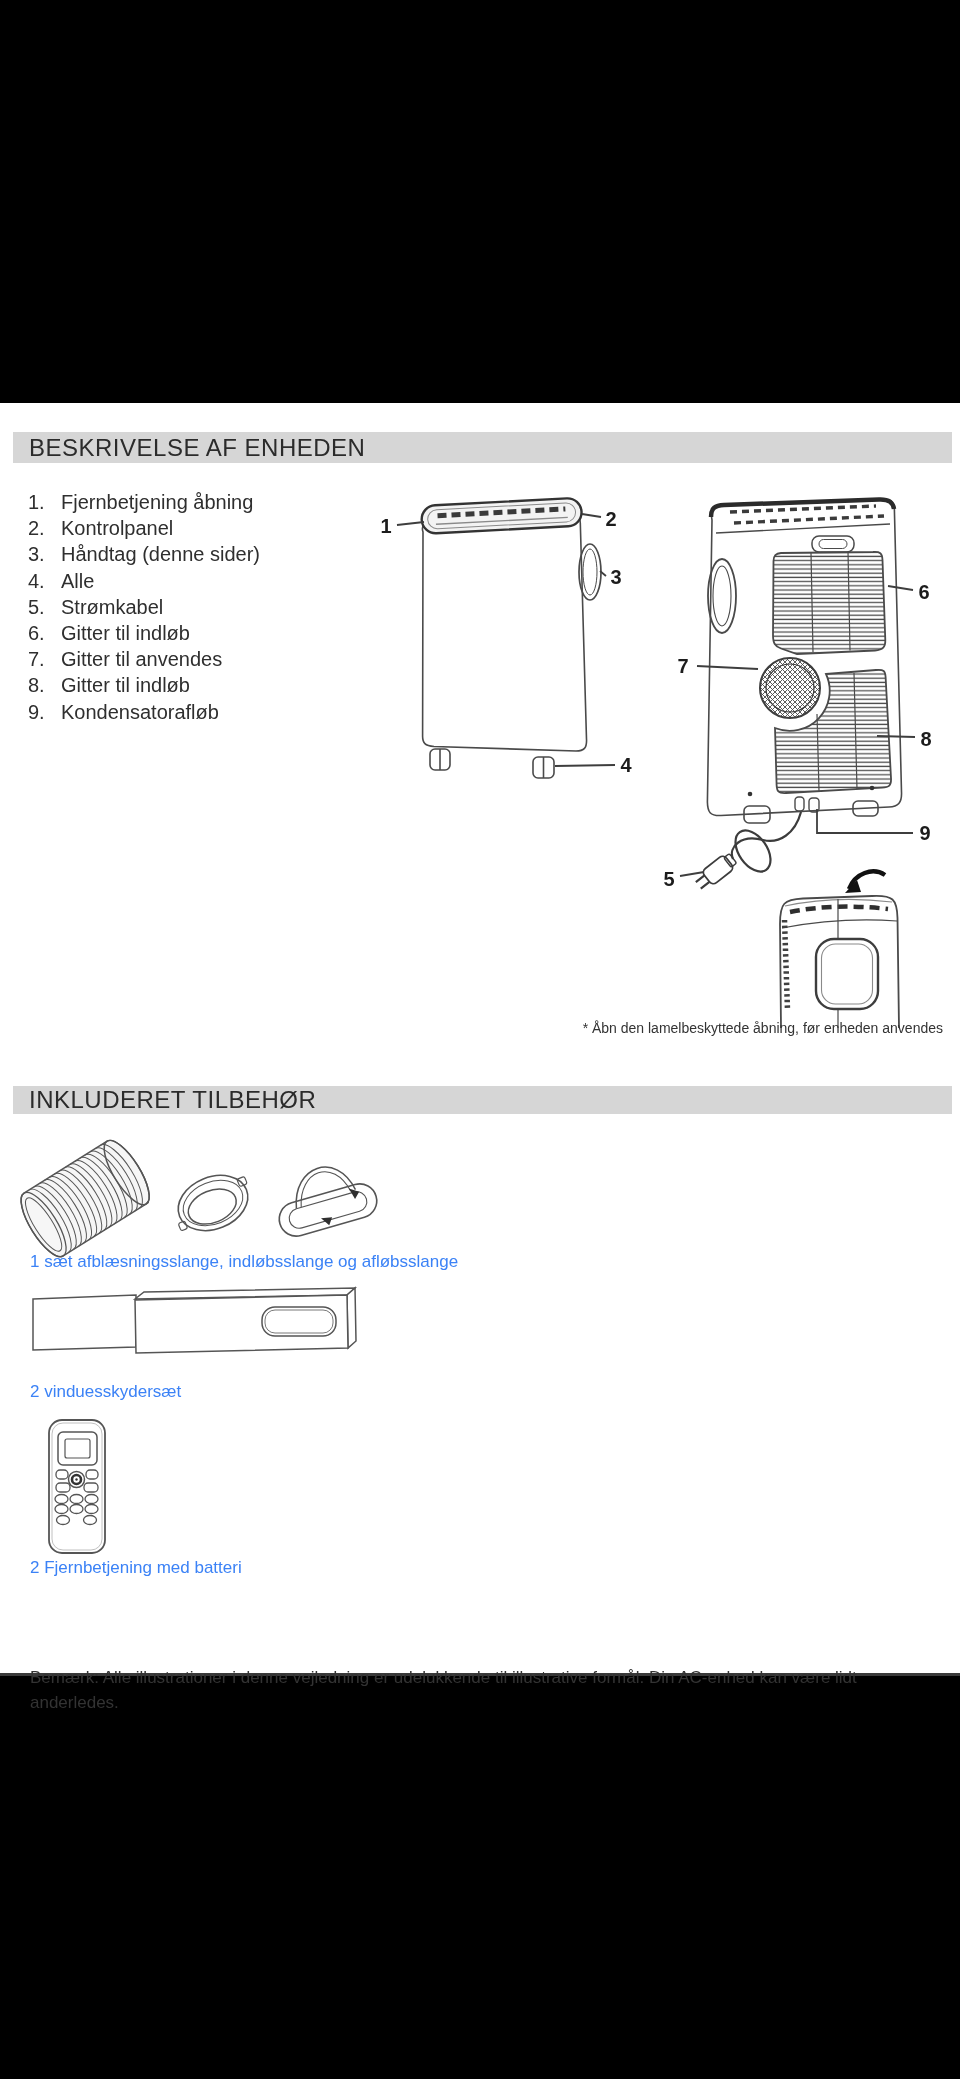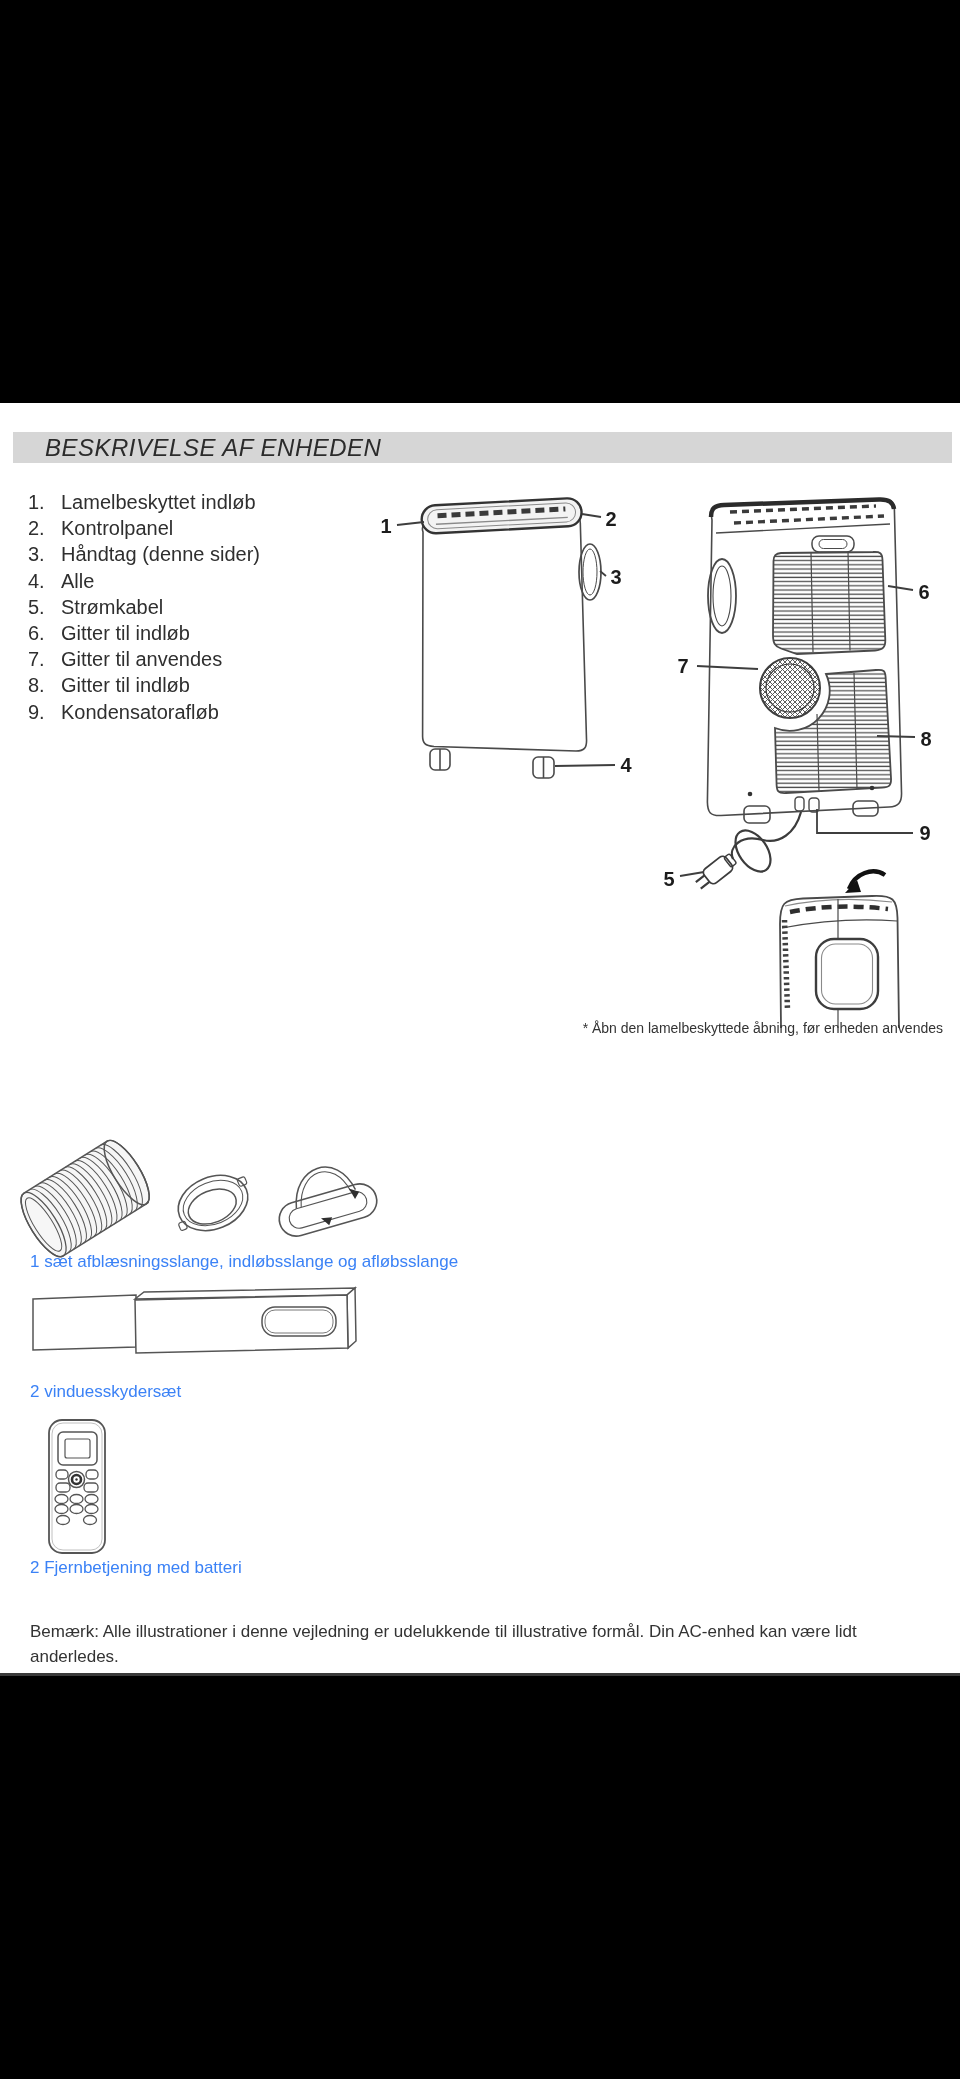--- a/index.html
+++ b/index.html
@@ -4,45 +4,45 @@
 <style>
   html,body{margin:0;padding:0;background:#000;}
   #page{position:relative;width:960px;height:2079px;background:#000;overflow:hidden;
         font-family:"Liberation Sans","DejaVu Sans",sans-serif;color:#2e2e2e;}
   .black-band{position:absolute;left:0;width:960px;background:#000;}
   #band-top{top:0;height:403px;}
   #band-bottom{top:1673px;height:406px;border-top:3px solid #3a3a3a;}
   #content{position:absolute;left:0;top:403px;width:960px;height:1270px;background:#fff;}
   .abs{position:absolute;}
   .section-bar{position:absolute;left:13px;width:939px;background:#d6d6d6;color:#2b2b2b;
-               font-size:24px;letter-spacing:.5px;padding-left:32px;box-sizing:border-box;
-               white-space:nowrap;font-style:italic;}
+               font-size:24px;letter-spacing:.5px;padding-left:16px;box-sizing:border-box;
+               white-space:nowrap;}
   #bar1{top:432px;height:31px;line-height:31px;}
   #bar2{top:1086px;height:28px;line-height:28px;}
   #parts-list{position:absolute;left:28px;top:489px;margin:0;padding:0;list-style:none;
               font-size:20px;line-height:26.2px;color:#2f2f2f;}
   #parts-list .num{display:inline-block;width:33px;}
   .callout{position:absolute;transform:translate(-50%,-50%);font-weight:bold;font-size:20px;color:#1c1c1c;}
   #footnote{position:absolute;right:17px;top:1020px;font-size:14px;color:#333;white-space:nowrap;}
   .caption{position:absolute;left:30px;font-size:17px;color:#3b82f6;white-space:nowrap;}
-  #note{position:absolute;left:30px;top:1619px;width:914px;font-size:17px;line-height:25px;color:#333;}
+  #note{position:absolute;left:30px;top:1665px;width:914px;font-size:17px;line-height:25px;color:#333;}
   svg{position:absolute;overflow:visible;}
 </style>
 </head>
 <body>
 
 <div id="page">
   <div id="band-top" class="black-band"></div>
   <div id="content"></div>
   <div id="band-bottom" class="black-band"></div>
 
   <div id="bar1" class="section-bar">BESKRIVELSE AF ENHEDEN</div>
 
   <ol id="parts-list">
-    <li><span class="num">1.</span><span>Lamelbeskyttet indløb</span></li>
+    <li><span class="num">1.</span><span>Fjernbetjening åbning</span></li>
     <li><span class="num">2.</span><span>Kontrolpanel</span></li>
     <li><span class="num">3.</span><span>Håndtag (denne sider)</span></li>
     <li><span class="num">4.</span><span>Alle</span></li>
     <li><span class="num">5.</span><span>Strømkabel</span></li>
     <li><span class="num">6.</span><span>Gitter til indløb</span></li>
     <li><span class="num">7.</span><span>Gitter til anvendes</span></li>
     <li><span class="num">8.</span><span>Gitter til indløb</span></li>
     <li><span class="num">9.</span><span>Kondensatorafløb</span></li>
   </ol>
 
@@ -153,20 +153,21 @@
   <span class="callout" style="left:616px;top:577px">3</span>
   <span class="callout" style="left:626px;top:765px">4</span>
   <span class="callout" style="left:669px;top:879px">5</span>
   <span class="callout" style="left:924px;top:592px">6</span>
   <span class="callout" style="left:683px;top:666px">7</span>
   <span class="callout" style="left:926px;top:739px">8</span>
   <span class="callout" style="left:925px;top:833px">9</span>
 
   <div id="footnote">* Åbn den lamelbeskyttede åbning, før enheden anvendes</div>
 
+  <div id="bar2" class="section-bar">INKLUDERET TILBEHØR</div>
 
   <svg class="abs" style="left:25px;top:1140px" width="360" height="115" viewBox="0 0 360 115">
     <g transform="translate(61,58) rotate(-32)" fill="none" stroke="#555" stroke-width="1.3">
       <path d="M-50 -37 L48 -37 A13 37 0 1 1 48 37 L-50 37 A13 37 0 0 1 -50 -37 Z" fill="#f6f6f6" stroke-width="1.5"></path>
       <ellipse cx="-50" cy="0" rx="13" ry="37"></ellipse>
       <ellipse cx="-50" cy="0" rx="9" ry="31" stroke-width="1"></ellipse>
       <path d="M-44 -37 A13 37 0 0 1 -44 37 M-38 -37 A13 37 0 0 1 -38 37 M-32 -37 A13 37 0 0 1 -32 37
                M-26 -37 A13 37 0 0 1 -26 37 M-20 -37 A13 37 0 0 1 -20 37 M-14 -37 A13 37 0 0 1 -14 37
                M-8 -37 A13 37 0 0 1 -8 37 M-2 -37 A13 37 0 0 1 -2 37 M4 -37 A13 37 0 0 1 4 37
                M10 -37 A13 37 0 0 1 10 37 M16 -37 A13 37 0 0 1 16 37 M22 -37 A13 37 0 0 1 22 37

